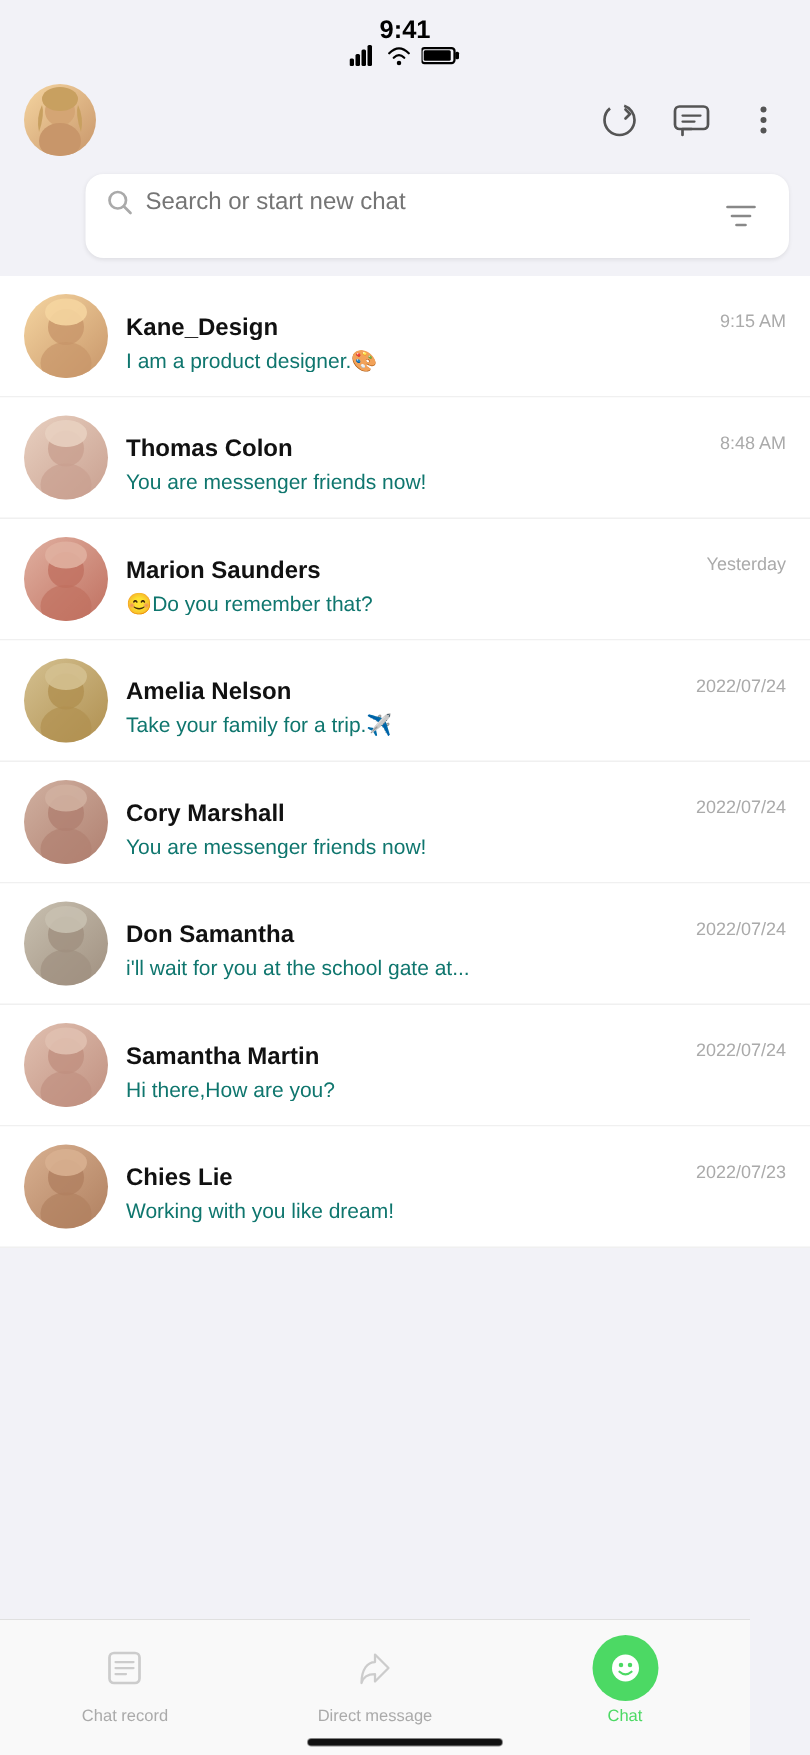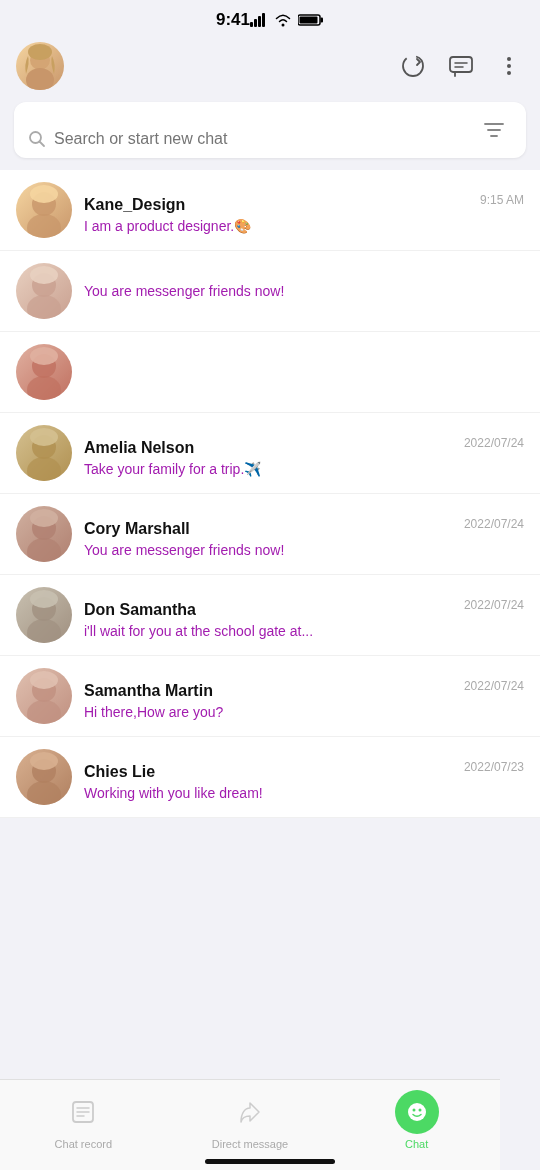--- a/index.html
+++ b/index.html
@@ -13,20 +13,21 @@
       overflow-x: hidden;
     }
 
     
     .status-bar {
       display: flex;
       justify-content: center;
       align-items: center;
       padding: 10px 20px 6px 20px;
       background: #f2f2f7;
+      flex-direction: column;
     }
     .status-time {
       font-size: 17px;
       font-weight: 600;
       color: #000;
     }
     .status-icons {
       display: flex;
       align-items: center;
       gap: 6px;
@@ -68,26 +69,27 @@
       color: #555;
     }
 
     
     .search-container {
       padding: 0 14px 12px 14px;
       background: #f2f2f7;
     }
     .search-bar {
       display: flex;
-      align-items: flex-end;
+      align-items: flex-start;
       background: white;
       border-radius: 12px;
       padding: 10px 14px;
       gap: 8px;
       box-shadow: 0 1px 3px rgba(0,0,0,0.08);
+      margin-left: 43px;
     }
     .search-bar-inner {
       flex: 1;
       display: flex;
       align-items: center;
       gap: 8px;
     }
     .search-input {
       border: none;
       outline: none;
@@ -147,21 +149,21 @@
       margin-top: 10px;
     }
     .chat-time {
       font-size: 12px;
       color: #aaa;
       flex-shrink: 0;
       margin-left: 8px;
     }
     .chat-preview {
       font-size: 14px;
-      color: #a21caf;
+      color: #0f766e;
       white-space: nowrap;
       overflow: hidden;
       text-overflow: ellipsis;
     }
 
     
     .bottom-nav {
       position: fixed;
       bottom: 0;
       left: 0;
@@ -321,32 +323,41 @@
     </div>
     <div class="chat-item">
       <div class="chat-avatar" style="background: linear-gradient(135deg, #e8d0c0, #c9a090);">
         <svg width="56" height="56" viewBox="0 0 56 56">
           <circle cx="28" cy="22" r="12" fill="#c9a090" opacity="0.8"></circle>
           <ellipse cx="28" cy="46" rx="17" ry="14" fill="#c9a090" opacity="0.7"></ellipse>
           <ellipse cx="28" cy="12" rx="14" ry="9" fill="#e8d0c0" opacity="0.9"></ellipse>
         </svg>
       </div>
       <div class="chat-content">
+        <div class="chat-top-row">
+          <span class="chat-name">Thomas Colon</span>
+          <span class="chat-time">8:48 AM</span>
+        </div>
         <div class="chat-preview">You are messenger friends now!</div>
       </div>
     </div>
     <div class="chat-item">
       <div class="chat-avatar" style="background: linear-gradient(135deg, #e0b0a0, #c07060);">
         <svg width="56" height="56" viewBox="0 0 56 56">
           <circle cx="28" cy="22" r="12" fill="#c07060" opacity="0.8"></circle>
           <ellipse cx="28" cy="46" rx="17" ry="14" fill="#c07060" opacity="0.7"></ellipse>
           <ellipse cx="28" cy="12" rx="14" ry="9" fill="#e0b0a0" opacity="0.9"></ellipse>
         </svg>
       </div>
       <div class="chat-content">
+        <div class="chat-top-row">
+          <span class="chat-name">Marion Saunders</span>
+          <span class="chat-time">Yesterday</span>
+        </div>
+        <div class="chat-preview">😊Do you remember that?</div>
       </div>
     </div>
     <div class="chat-item">
       <div class="chat-avatar" style="background: linear-gradient(135deg, #d4c090, #b09050);">
         <svg width="56" height="56" viewBox="0 0 56 56">
           <circle cx="28" cy="22" r="12" fill="#b09050" opacity="0.8"></circle>
           <ellipse cx="28" cy="46" rx="17" ry="14" fill="#b09050" opacity="0.7"></ellipse>
           <ellipse cx="28" cy="12" rx="14" ry="9" fill="#d4c090" opacity="0.9"></ellipse>
         </svg>
       </div>

